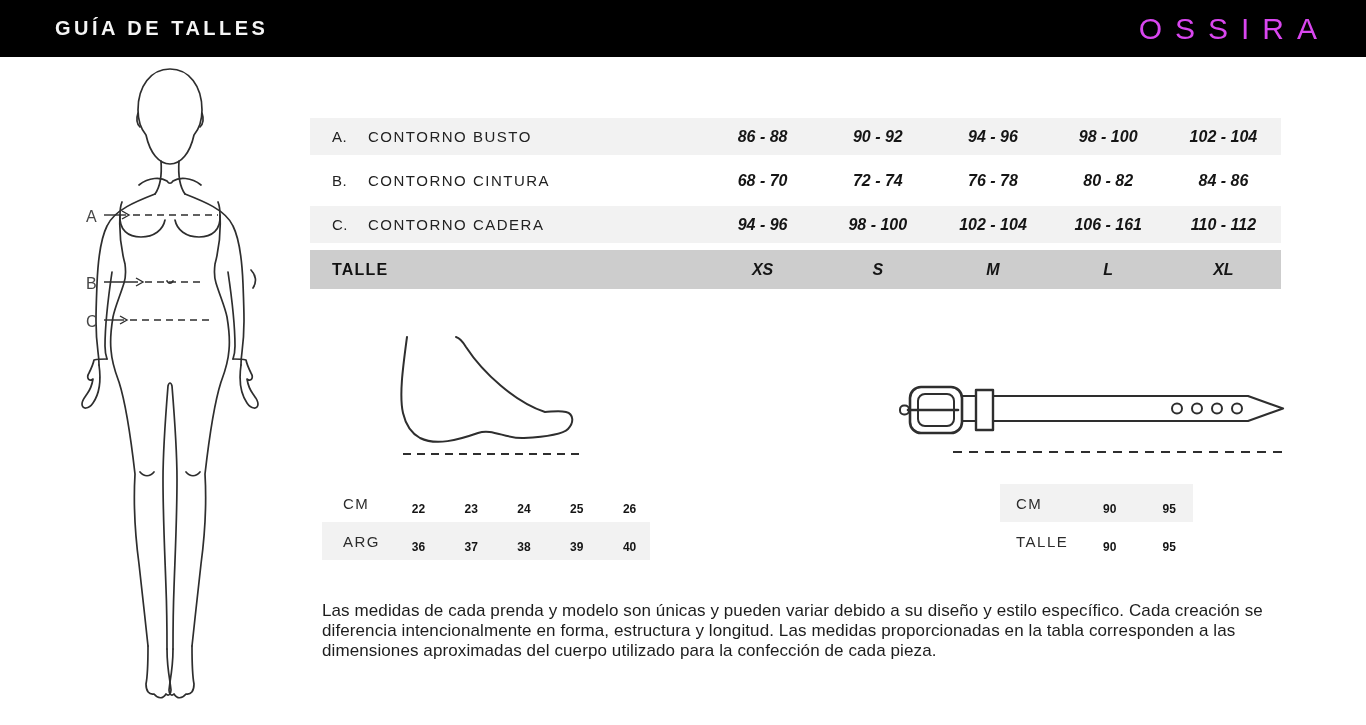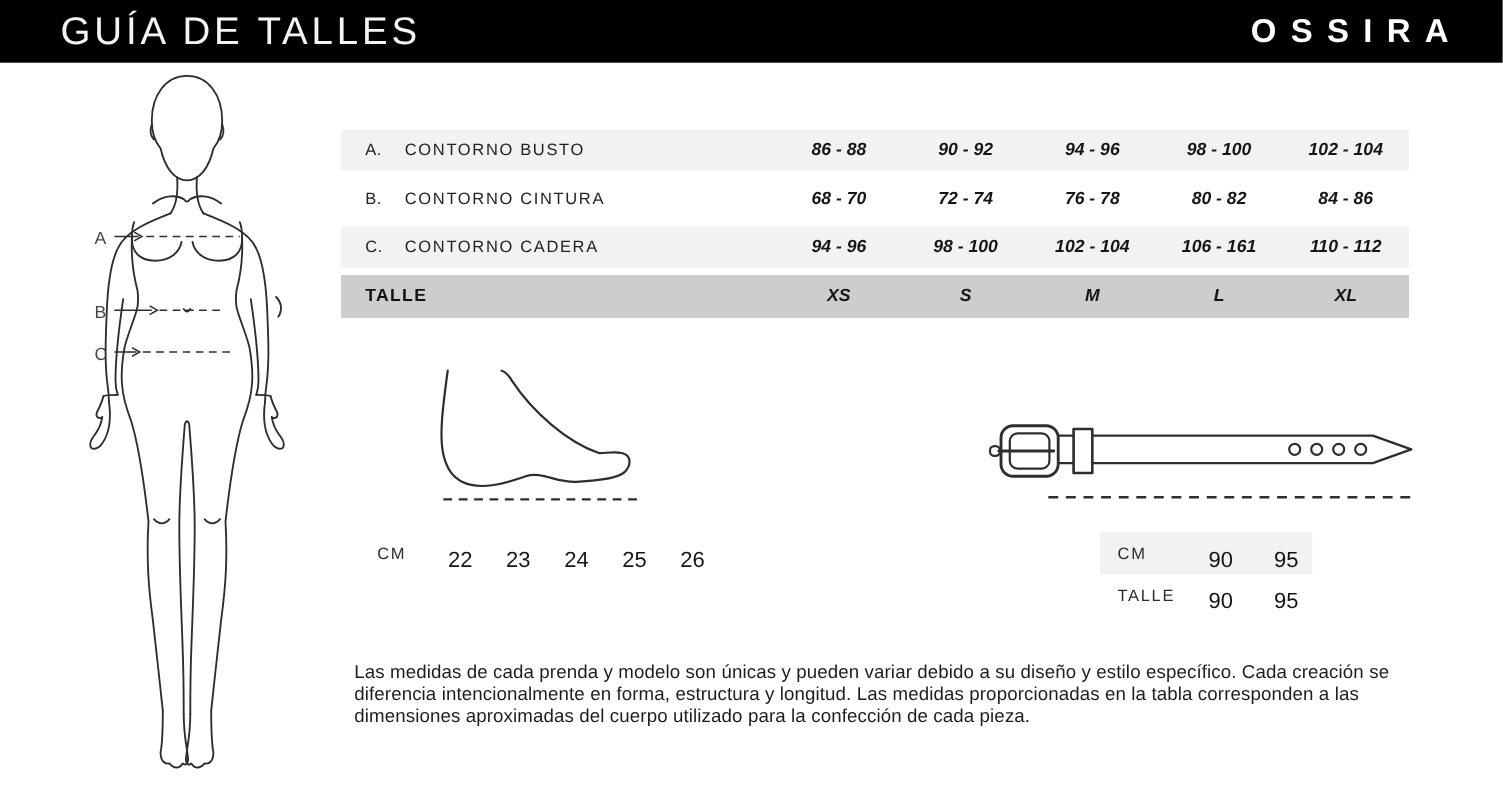--- a/index.html
+++ b/index.html
@@ -12,25 +12,25 @@
   }
   .page { position:relative; width:1366px; height:725px; background:#fff; }
 
   
   .header {
     position:absolute; top:0; left:0; width:1366px; height:57px;
     background:#000; display:flex; align-items:center; justify-content:space-between;
     padding:0 36px 0 55px;
   }
   .header-title {
-    color:#f4f4f4; font-size:35px; font-weight:400; letter-spacing:3.5px;
+    color:#f4f4f4; font-size:20px; font-weight:700; letter-spacing:3.5px;
     white-space:nowrap;
   }
   .brand {
-    color:#ffffff; font-size:30px; font-weight:700; letter-spacing:13px;
+    color:#d946ef; font-size:30px; font-weight:400; letter-spacing:13px;
     white-space:nowrap;
   }
 
   
   .figure-svg { position:absolute; left:55px; top:63px; width:240px; height:655px; }
   .fig-label { font:16px "Liberation Sans", sans-serif; fill:#474747; letter-spacing:1px; }
 
   
   .size-table { position:absolute; left:310px; top:118px; width:971px; }
   .st-row { display:flex; align-items:center; height:37px; margin-bottom:7px; }
@@ -47,21 +47,21 @@
   .belt-svg { position:absolute; left:898px; top:376px; width:400px; height:85px; }
 
   
   .shoe-table { position:absolute; left:322px; top:484px; width:328px; }
   .belt-table { position:absolute; left:1000px; top:484px; width:193px; }
   .mini-row { display:flex; align-items:center; height:38px;gap:12px; }
   .mini-row.shaded { background:#f2f2f2; }
   .mini-label { font-size:15px; letter-spacing:1.5px; color:#2c2c2c; }
   .shoe-table .mini-label { width:64px; padding-left:21px; }
   .belt-table .mini-label { width:74px; padding-left:16px; }
-  .mini-val { flex:1; text-align:center; font-weight:400; font-size:20px; color:#151515;margin-top:12px; }
+  .mini-val { flex:1; text-align:center; font-weight:700; font-size:12px; color:#151515;margin-top:12px; }
 
   
   .footnote {
     position:absolute; left:322px; top:601px; width:950px;
     font-size:17px; line-height:20px; color:#1d1d1d; letter-spacing:0.1px;
   }
 </style>
 </head>
 <body>
 
@@ -193,20 +193,28 @@
 
   <div class="shoe-table">
     <div class="mini-row">
       <span class="mini-label">CM</span>
       <span class="mini-val">22</span>
       <span class="mini-val">23</span>
       <span class="mini-val">24</span>
       <span class="mini-val">25</span>
       <span class="mini-val">26</span>
     </div>
+    <div class="mini-row shaded">
+      <span class="mini-label">ARG</span>
+      <span class="mini-val">36</span>
+      <span class="mini-val">37</span>
+      <span class="mini-val">38</span>
+      <span class="mini-val">39</span>
+      <span class="mini-val">40</span>
+    </div>
   </div>
 
   <svg class="belt-svg" viewBox="0 0 400 85">
     <g fill="none" stroke="#2e2e2e" stroke-linecap="round" stroke-linejoin="round">
 
       <path d="M40,20 L350,20 L385,32.5 L350,45 L40,45 L40,20" stroke-width="2.2"></path>
 
       <circle cx="279" cy="32.5" r="5" stroke-width="2"></circle>
       <circle cx="299" cy="32.5" r="5" stroke-width="2"></circle>
       <circle cx="319" cy="32.5" r="5" stroke-width="2"></circle>

